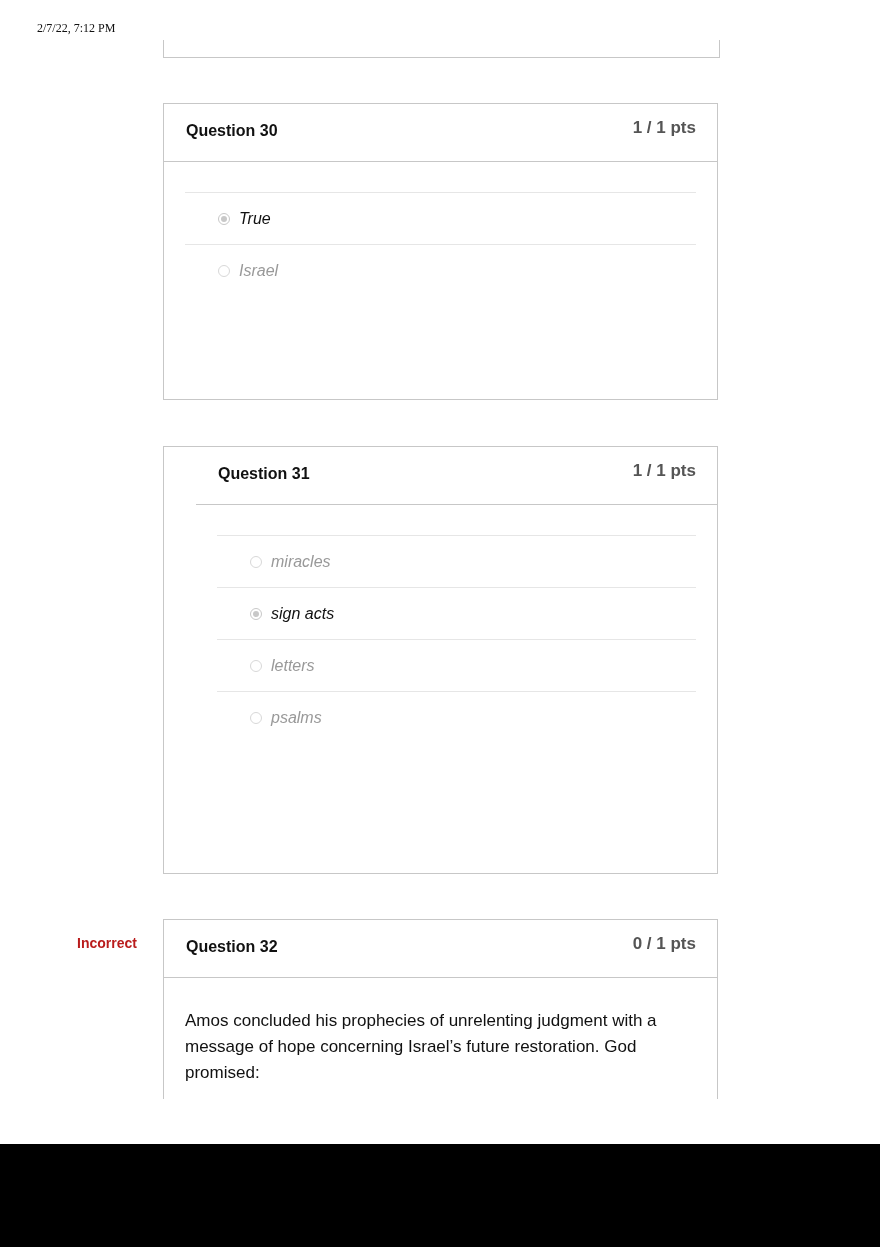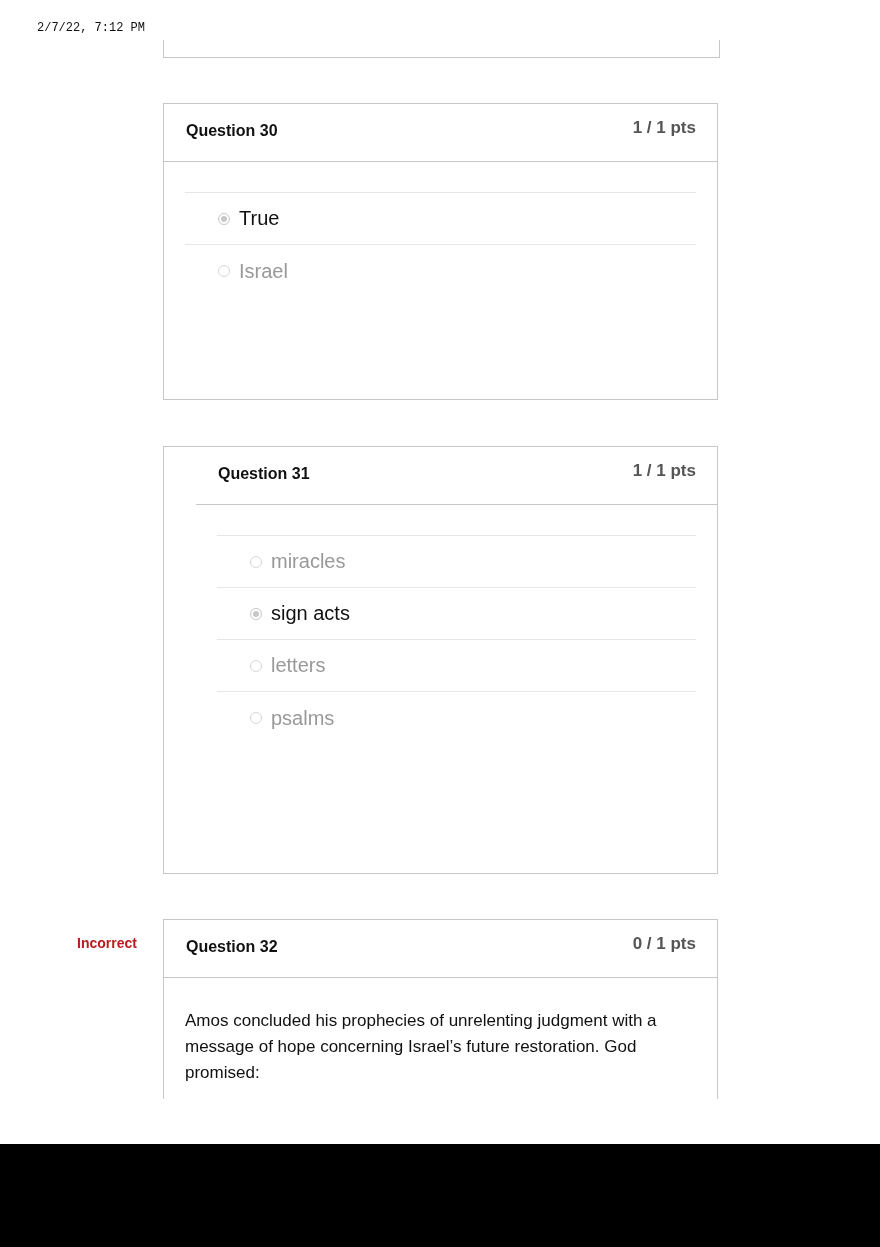--- a/index.html
+++ b/index.html
@@ -2,21 +2,21 @@
 <html><head>
   <meta charset="utf-8">
   <style>
     html, body { margin: 0; padding: 0; }
     body {
       width: 880px; height: 1247px; position: relative; overflow: hidden;
       background: #ffffff; font-family: "Liberation Sans", sans-serif; color: #000;
     }
     .print-header {
       position: absolute; left: 37px; top: 21px; font-size: 12px; color: #111;
-      font-family: Liberation Mono, monospace;
+      font-family: Liberation Serif, serif;
     }
     .page-num {
       position: absolute; left: 814px; top: 1148px; font-size: 12px; color: #111; margin-left: 42px;
     }
     .black-bar {
       position: absolute; left: 0; top: 1144px; width: 880px; height: 103px; background: #000;
     }
     .prev-stub {
       position: absolute; left: 163px; top: 40px; width: 555px; height: 17px;
       border-left: 1px solid #c7c7c7; border-right: 1px solid #c7c7c7; border-bottom: 1px solid #c7c7c7;
@@ -44,21 +44,21 @@
     .answer:last-child { border-bottom: none; }
     .radio {
       width: 12px; height: 12px; border-radius: 50%; border: 1px solid #d8d8d8; box-sizing: border-box;
       margin-right: 9px; display: inline-block; position: relative; background: #fff;
     }
     .radio.selected { border-color: #c8c8c8; }
     .radio.selected::after {
       content: ""; position: absolute; left: 2px; top: 2px; width: 6px; height: 6px; border-radius: 50%;
       background: #c8c8c8;
     }
-    .alabel { font-size: 20px; color: #999; }
+    .alabel { font-size: 16px; color: #999; font-style: italic; }
     .answer.chosen .alabel { color: #111; }
     .incorrect-flag {
       position: absolute; left: 77px; top: 935px; font-size: 14px; font-weight: bold; color: #b91c1c;
     }
     .q32 { border-bottom: none; }
   </style>
 </head>
 <body>
 
 <div class="print-header">2/7/22, 7:12 PM</div>

